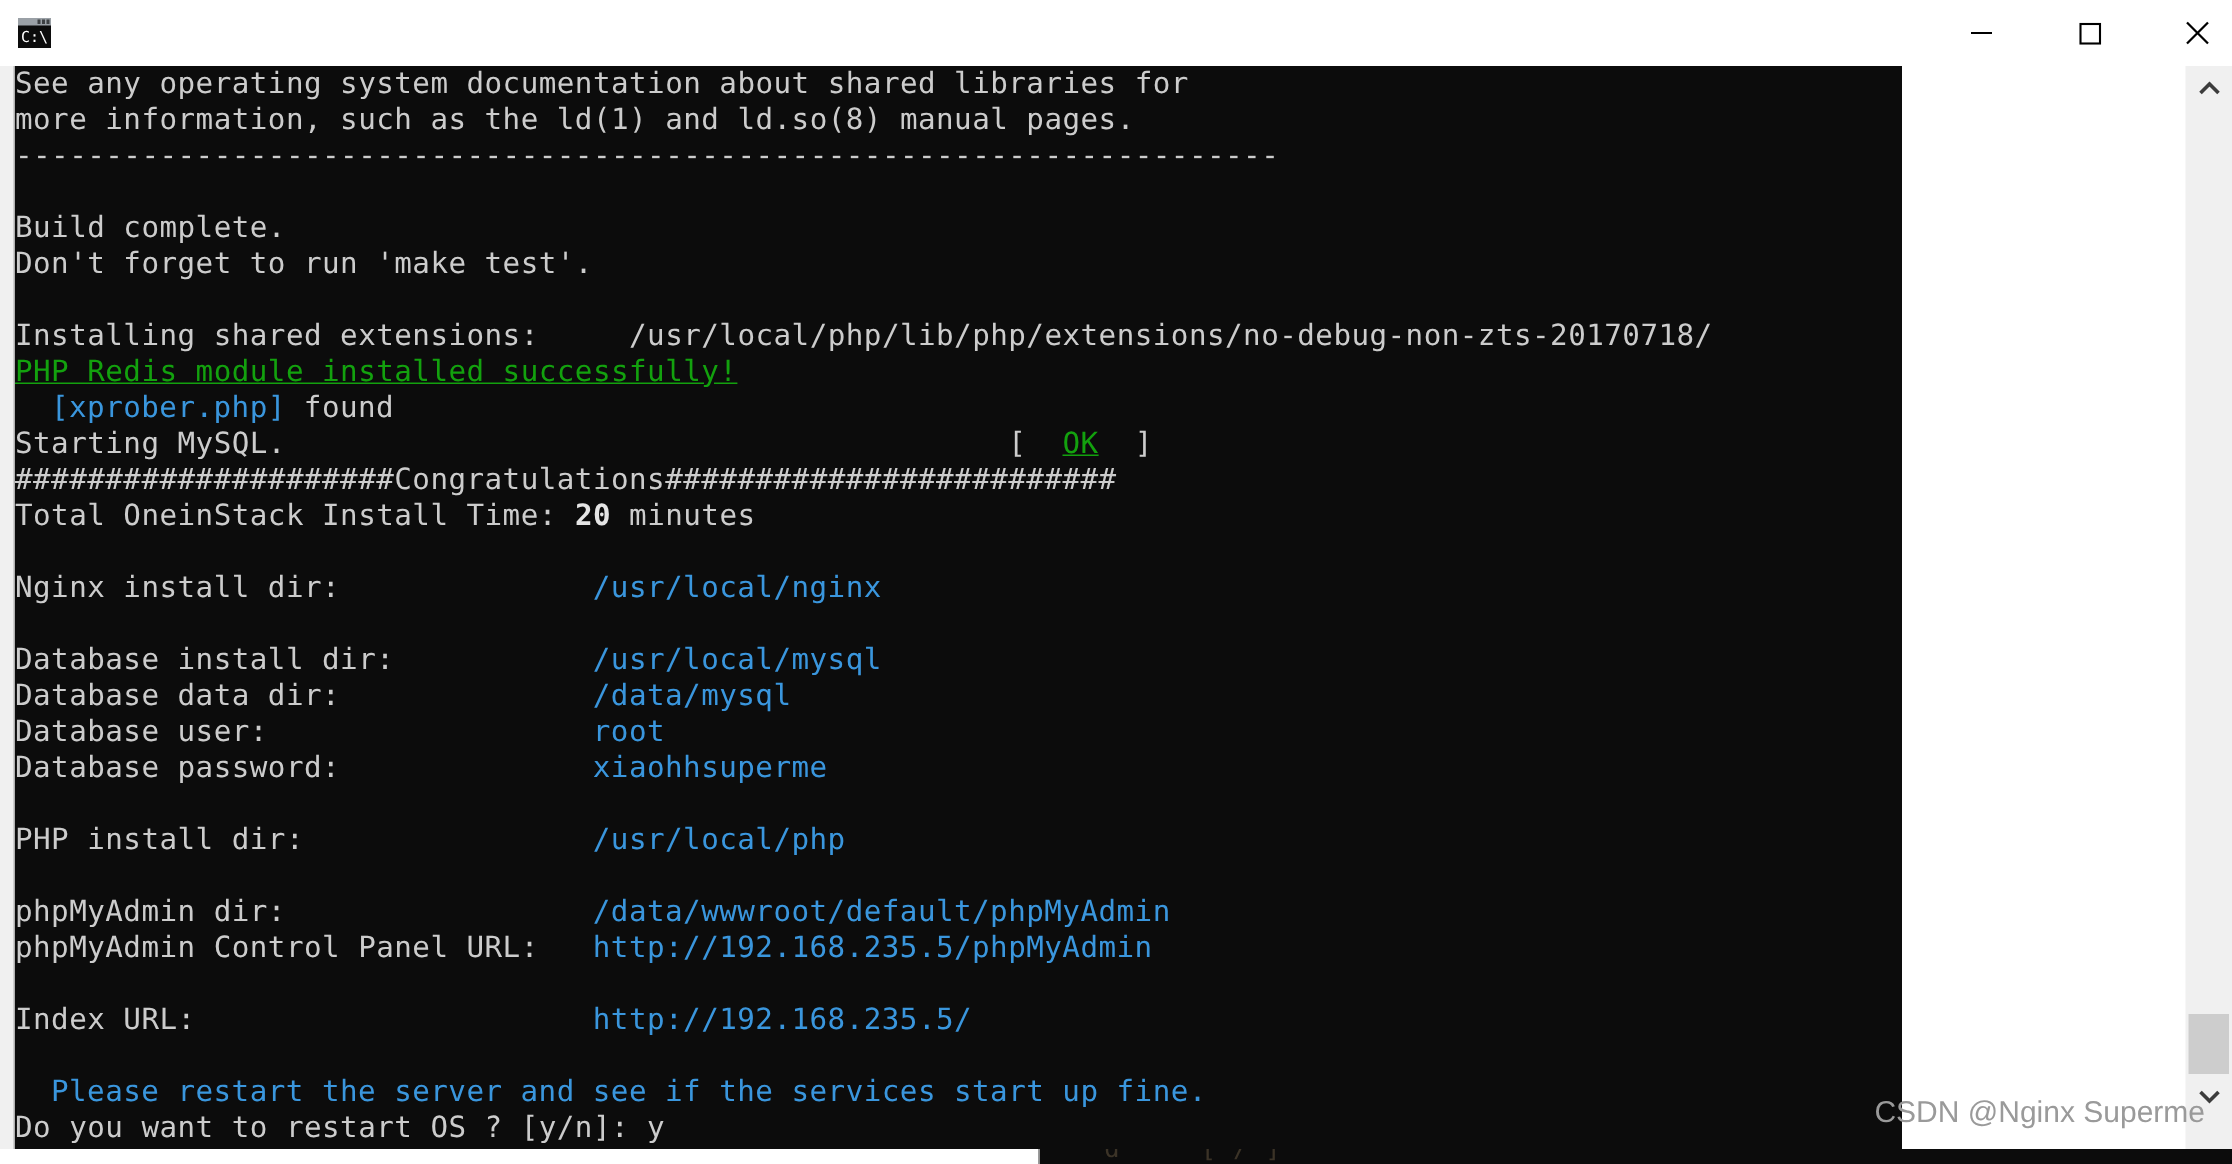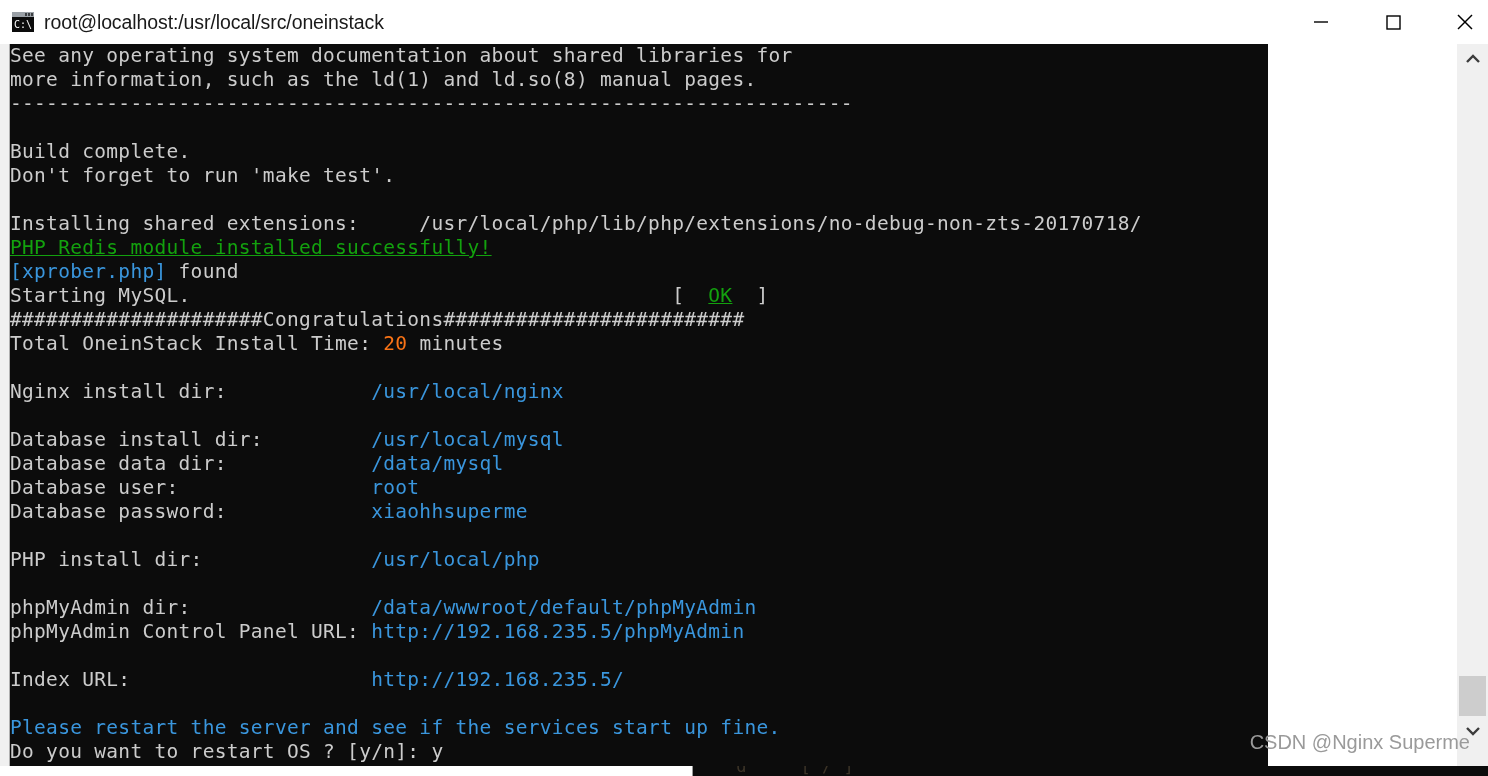--- a/index.html
+++ b/index.html
@@ -142,22 +142,22 @@
     font-family: "DejaVu Sans Mono", monospace;
     font-size: 19.5px;
     line-height: 24px;
     color: #cccccc;
     white-space: pre;
     letter-spacing: 0.3px;
   }
   .ln { display: block; height: 24px; }
   .c-white   { color: #cccccc; }
   .c-green   { color: #13a10e; text-decoration: underline; }
-  .c-cyan    { color: #3a96dd; }
-  .c-magenta { color: #f97316; }
+  .c-cyan    { color: #3a96dd; padding-left: 24px; }
+  .c-magenta { color: #e5e5e5; font-weight: bold; }
 
   
   #scrollbar {
     position: absolute;
     right: 0;
     top: 44px;
     width: 31px;
     height: 722px;
     background: #f0f0f0;
   }
@@ -210,21 +210,20 @@
     <div id="title-icon">
       <svg width="22" height="20" viewBox="0 0 22 20">
         <rect x="0" y="0" width="22" height="20" fill="#0c0c0c"></rect>
         <rect x="0" y="0" width="22" height="5" fill="#9aa0a6"></rect>
         <rect x="13" y="1" width="2" height="3" fill="#3d4043"></rect>
         <rect x="16" y="1" width="2" height="3" fill="#3d4043"></rect>
         <rect x="19" y="1" width="2" height="3" fill="#3d4043"></rect>
         <text x="2" y="16" font-family="DejaVu Sans Mono, monospace" font-size="10" fill="#ffffff">C:\</text>
       </svg>
     </div>
-    <div id="title-text">root@localhost:/usr/local/src/oneinstack</div>
 
     <div id="win-controls">
       <div class="winbtn gap-min">
         <svg width="22" height="22" viewBox="0 0 22 22">
           <line x1="4" y1="11" x2="18" y2="11" stroke="#000000" stroke-width="1.4"></line>
         </svg>
       </div>
       <div class="winbtn gap-max">
         <svg width="22" height="22" viewBox="0 0 22 22">
           <rect x="5" y="5" width="13" height="13" fill="none" stroke="#000000" stroke-width="1.4"></rect>

